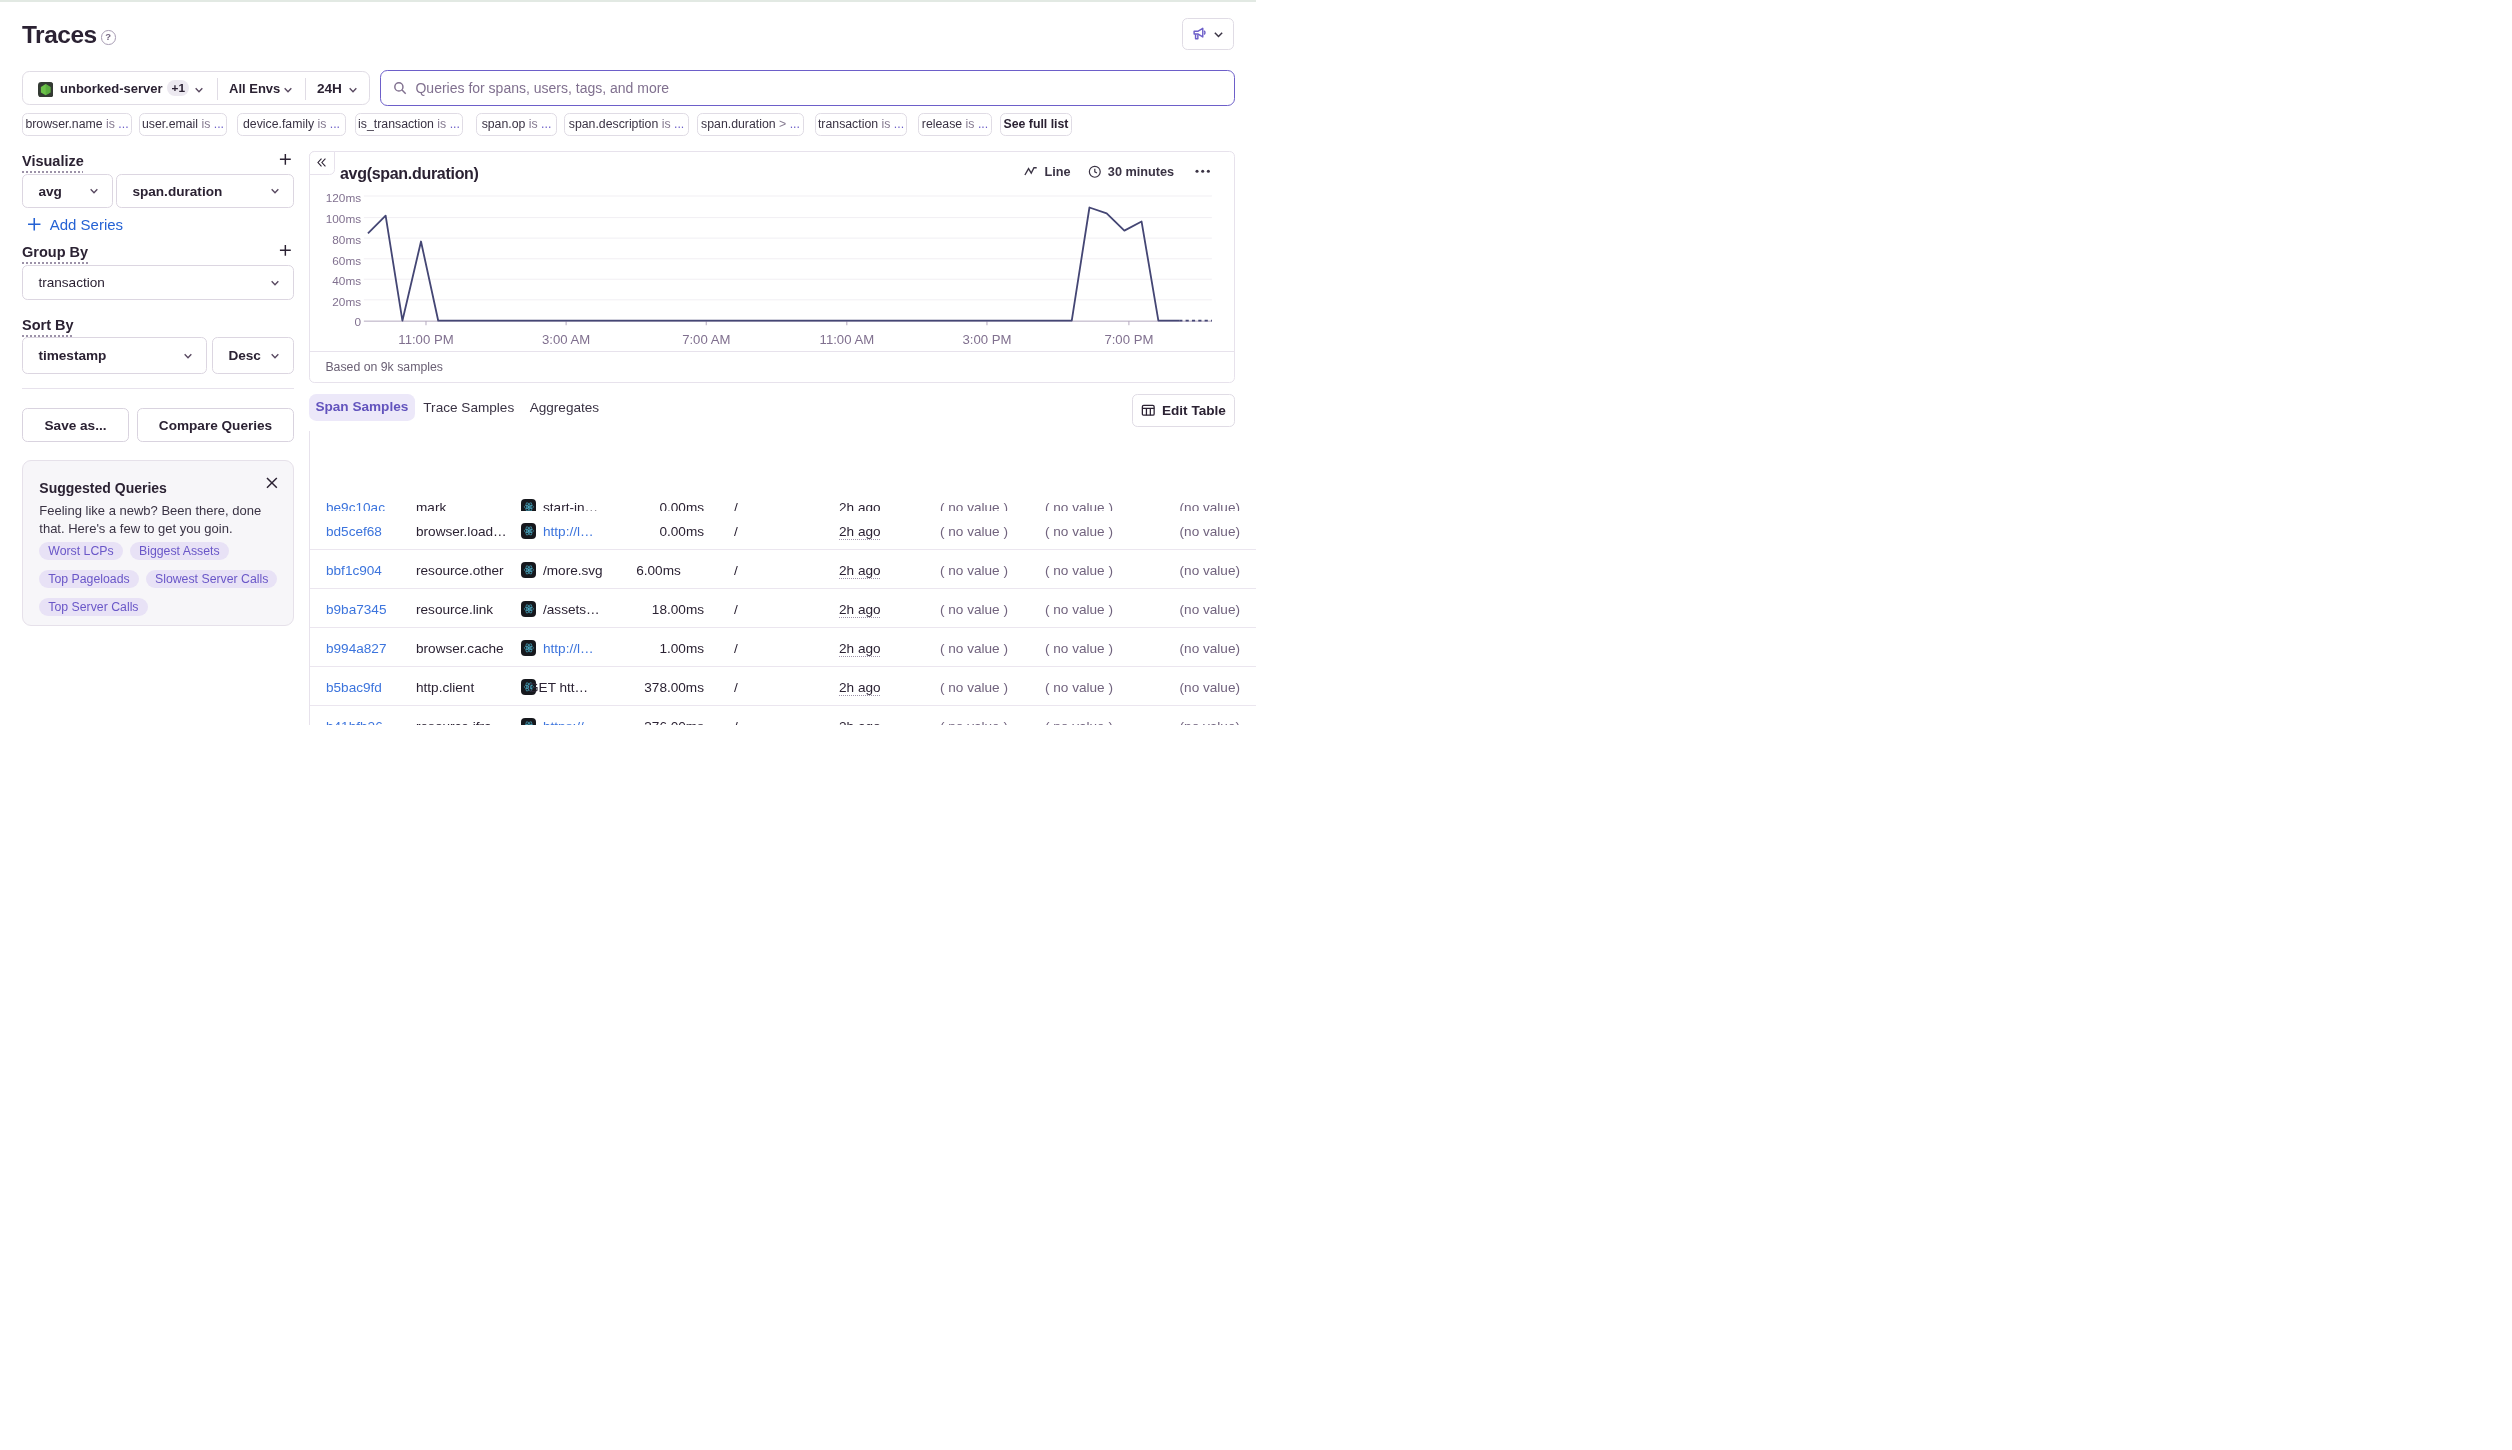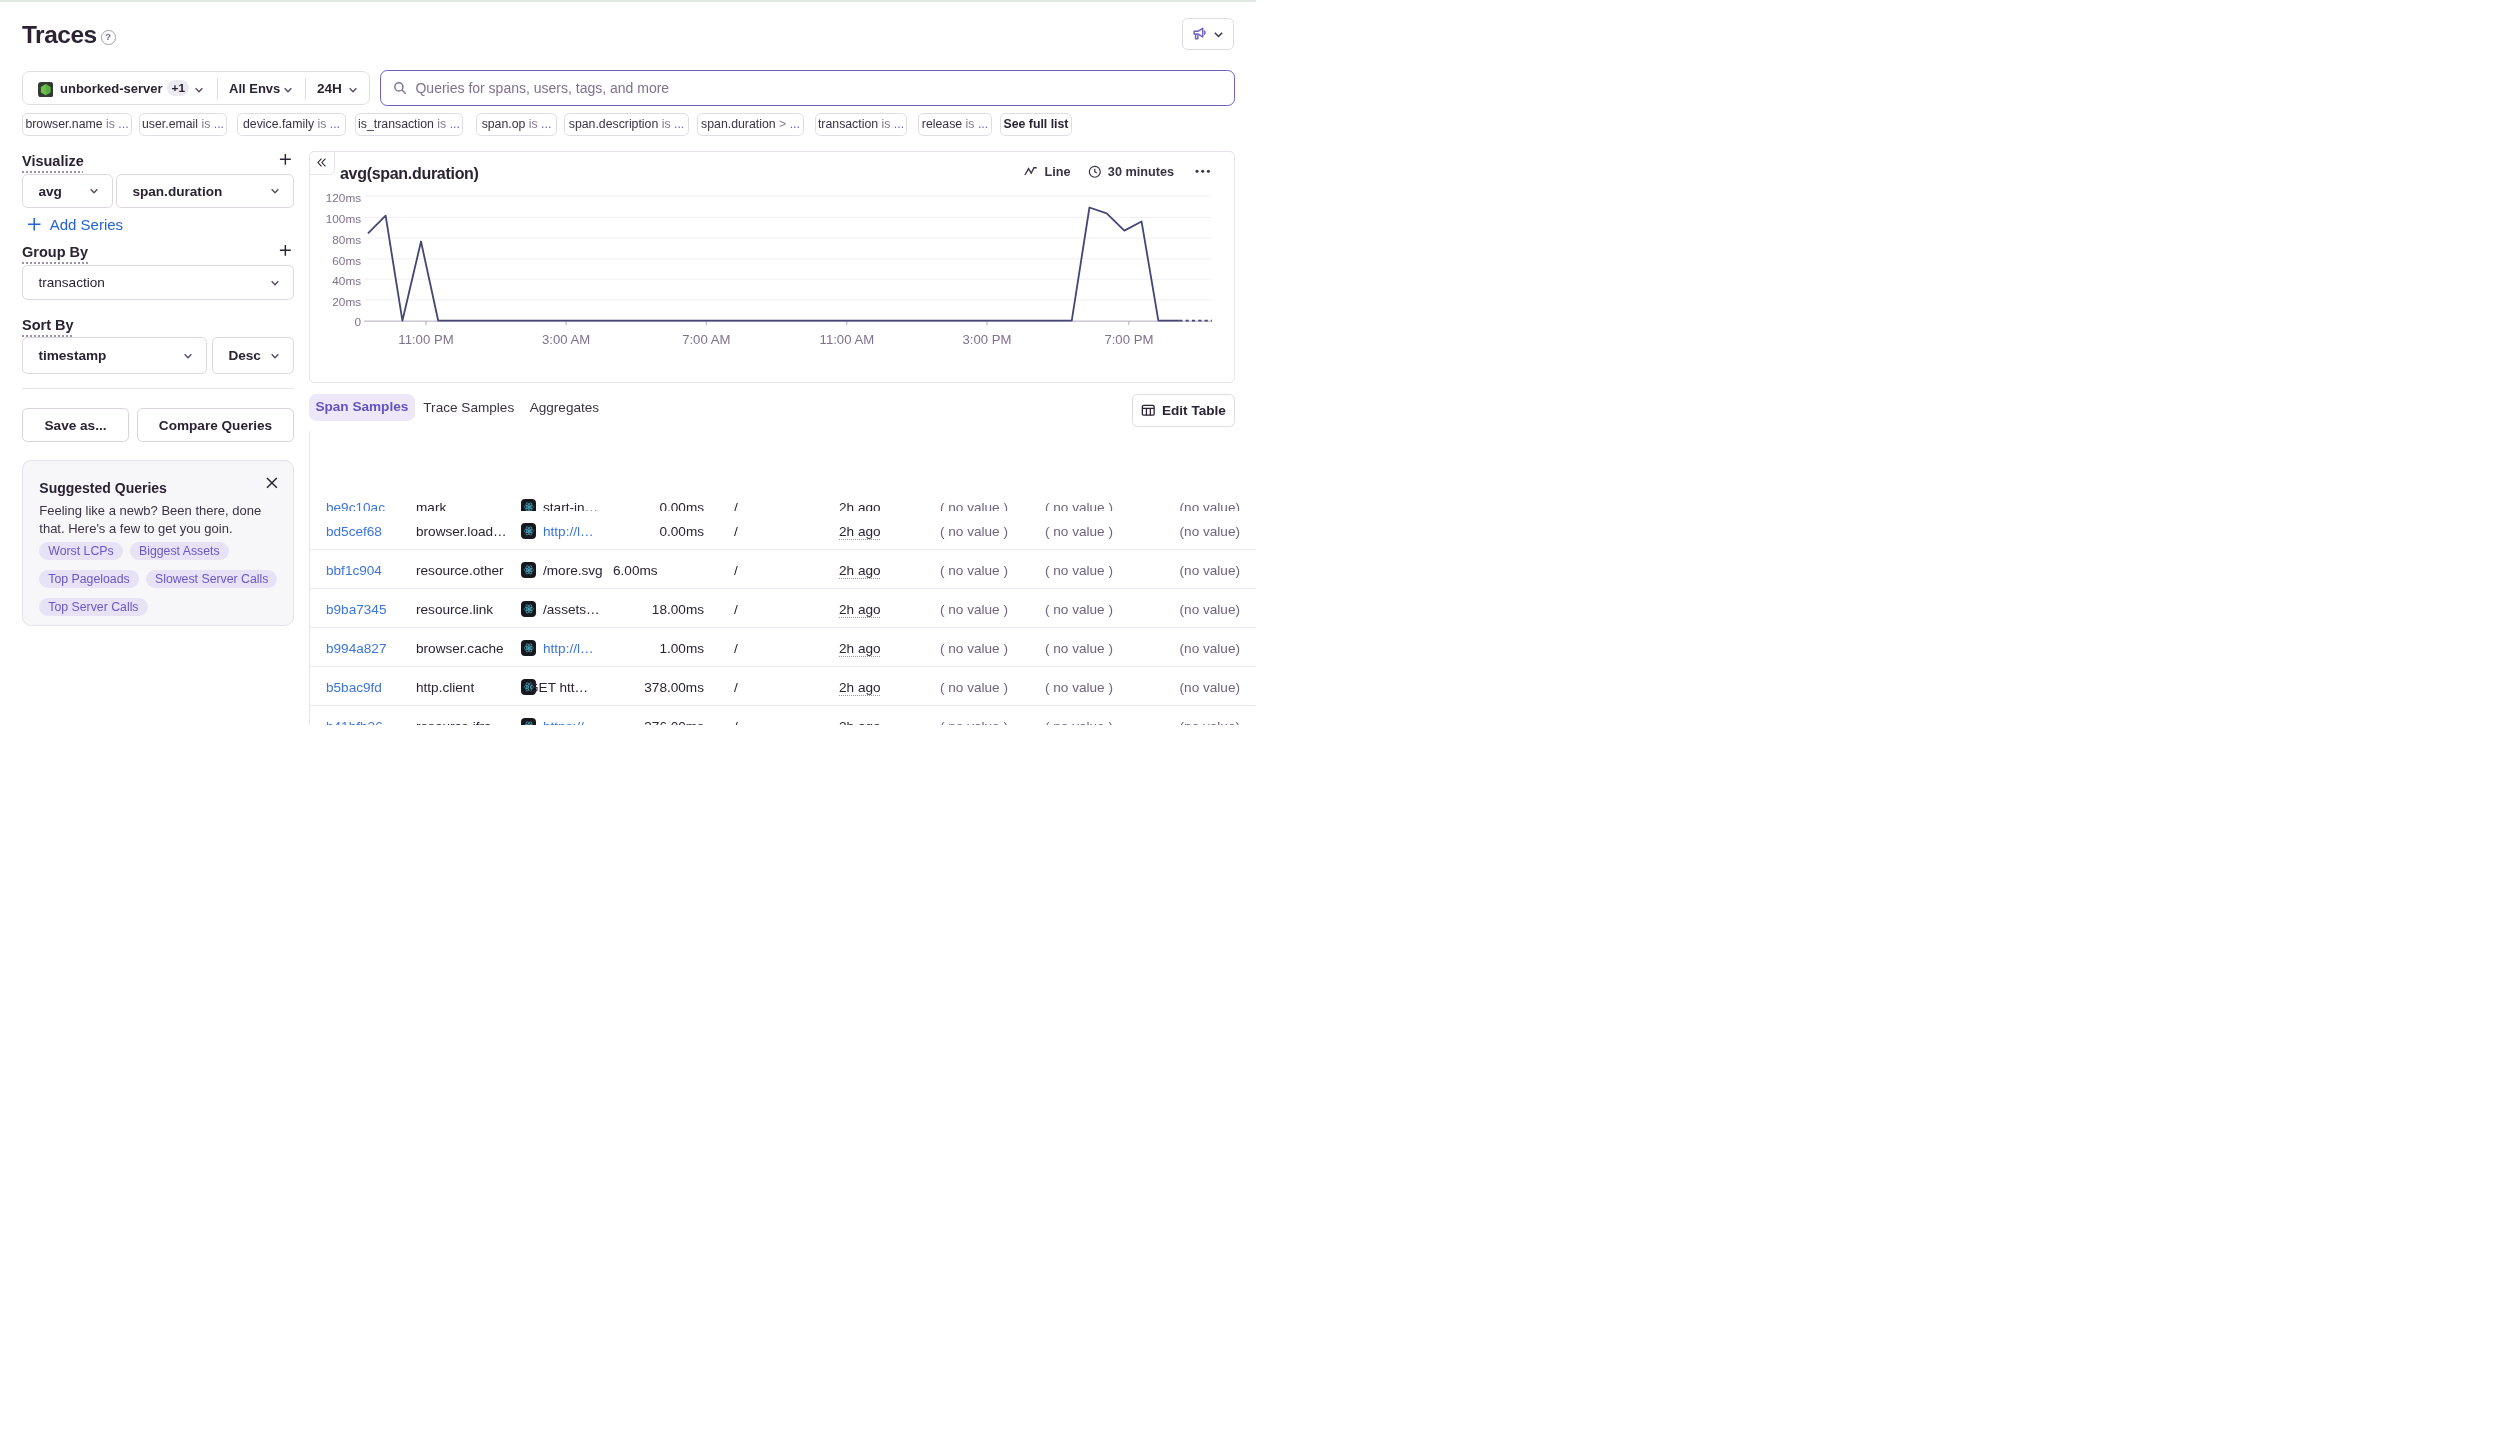--- a/index.html
+++ b/index.html
@@ -238,20 +238,23 @@
       <text x="127.5" y="172">11:00 PM</text>
       <text x="282" y="172">3:00 AM</text>
       <text x="436.5" y="172">7:00 AM</text>
       <text x="591.5" y="172">11:00 AM</text>
       <text x="746" y="172">3:00 PM</text>
       <text x="902.5" y="172">7:00 PM</text>
     </g>
     <polyline fill="none" stroke="#444674" stroke-width="2" stroke-linejoin="round" points="63.5,50 83,30.5 101.5,146.3 122,59 141,146.3 839.5,146.3 859,21.5 878,28 897.5,47 916.5,37 935,146.3 958,146.3"></polyline>
     <line x1="958" y1="146.3" x2="994" y2="146.3" stroke="#444674" stroke-width="2" stroke-dasharray="3.5 3.5"></line>
   </svg>
+  <div class="cfoot">
+      <span>Based on 9k samples</span>
+    </div>
 </div>
 
 <div class="tabs">
   <span class="tabpill">Span Samples</span>
   <span class="tab" style="margin-left:8.6px">Trace Samples</span>
   <span class="tab" style="margin-left:15.4px">Aggregates</span>
 </div>
 <div class="edittable">
   <svg width="14.5" height="14.5" viewBox="0 0 16 16" fill="none" stroke="#2b2233" stroke-width="1.4">
       <rect x="1.5" y="2.5" width="13" height="11" rx="1.5"></rect>
@@ -310,21 +313,21 @@
         <svg width="11.8" height="11.8" viewBox="-11 -11 22 22">
           <circle r="1.9" fill="#53c1de"></circle>
           <g stroke="#53c1de" stroke-width="1" fill="none">
             <ellipse rx="8.8" ry="3.4"></ellipse>
             <ellipse rx="8.8" ry="3.4" transform="rotate(60)"></ellipse>
             <ellipse rx="8.8" ry="3.4" transform="rotate(120)"></ellipse>
           </g>
         </svg>
       </span>
       <span class="td " style="left:233px">/more.svg</span>
-      <span class="td" style="left:303px; width:91px; text-align:left;">6.00ms</span>
+      <span class="td" style="left:303px; width:91px; text-align:center;">6.00ms</span>
       <span class="td" style="left:424px">/</span>
       <span class="td" style="left:529px"><span class="tago">2h ago</span></span>
       <span class="td nv" style="left:598px; width:100px; text-align:right;">( no value )</span>
       <span class="td nv" style="left:703px; width:100px; text-align:right;">( no value )</span>
       <span class="td nv" style="left:830px; width:100px; text-align:right;">(no value)</span>
     </div>
     <div class="trow" style="top:158px">
       <span class="td link" style="left:16px">b9ba7345</span>
       <span class="td" style="left:106px">resource.link</span>
       <span class="ricon" style="top:12.3px">

